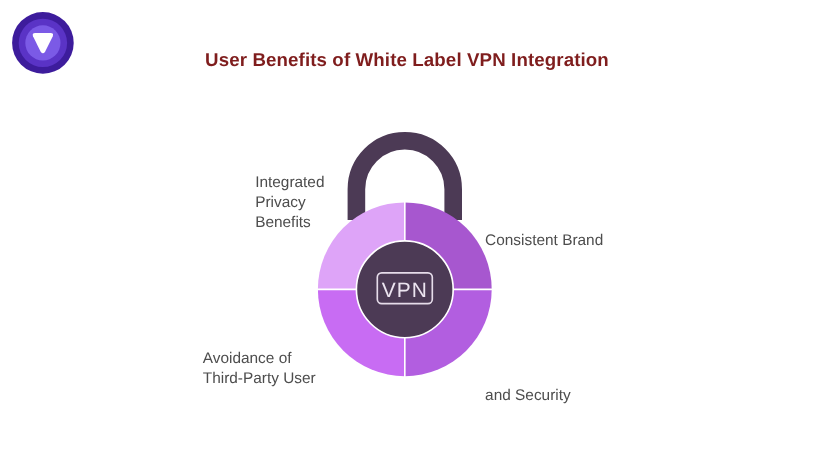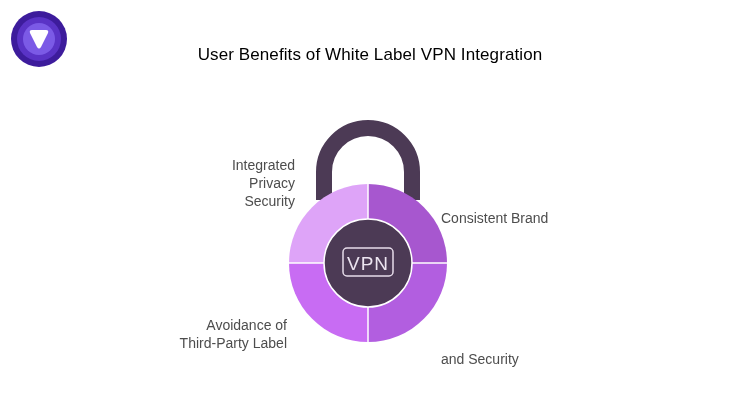--- a/index.html
+++ b/index.html
@@ -1,21 +1,21 @@
 <!DOCTYPE html>
 <html><head>
 <meta charset="utf-8">
 <style>
   html,body{margin:0;padding:0;background:#ffffff;}
   body{width:740px;height:420px;position:relative;overflow:hidden;font-family:"Liberation Sans",sans-serif;}
   .logo{position:absolute;left:10px;top:10px;width:58px;height:58px;}
-  .title{position:absolute;left:0;width:740px;top:45px;text-align:center;font-weight:normal;font-size:17px;color:#000000;letter-spacing:0.1px;}
+  .title{position:absolute;left:0;width:740px;top:45px;text-align:center;font-weight:bold;font-size:17px;color:#7f1d1d;letter-spacing:0.1px;}
   .diagram{position:absolute;left:0;top:0;width:740px;height:420px;}
   .label{position:absolute;font-size:14px;line-height:18px;color:#4d4d4d;}
-  .label.left{text-align:right;}
+  .label.left{}
   .label.right{text-align:left;margin-top:34px;}
   #lbl-tl{right:445px;top:156px;}
   #lbl-tr{left:441px;top:175px;}
   #lbl-bl{right:453px;top:316px;}
   #lbl-br{left:441px;top:316px;}
   .label span{display:block;}
 </style>
 </head>
 <body>
 
@@ -41,24 +41,24 @@
   <line x1="288" y1="263" x2="448" y2="263" stroke="#ffffff" stroke-width="1.5"></line>
 
   <circle cx="368" cy="263" r="44" fill="#4c3a55" stroke="#ffffff" stroke-width="1.5"></circle>
   <rect x="343" y="248" width="50" height="28" rx="4" fill="none" stroke="#e6dcea" stroke-width="1.5"></rect>
   <text x="368" y="270" text-anchor="middle" font-family="Liberation Sans, sans-serif" font-size="19" fill="#ece4f0" letter-spacing="1" id="vpn-text">VPN</text>
 </svg>
 
 <div class="label left" id="lbl-tl">
   <span>Integrated</span>
   <span>Privacy</span>
-  <span>Security</span>
+  <span>Benefits</span>
 </div>
 <div class="label right" id="lbl-tr">
   <span>Consistent Brand</span>
 </div>
 <div class="label left" id="lbl-bl">
   <span>Avoidance of</span>
-  <span>Third-Party Label</span>
+  <span>Third-Party User</span>
 </div>
 <div class="label right" id="lbl-br">
   <span>and Security</span>
 </div>
 
 </body></html>

